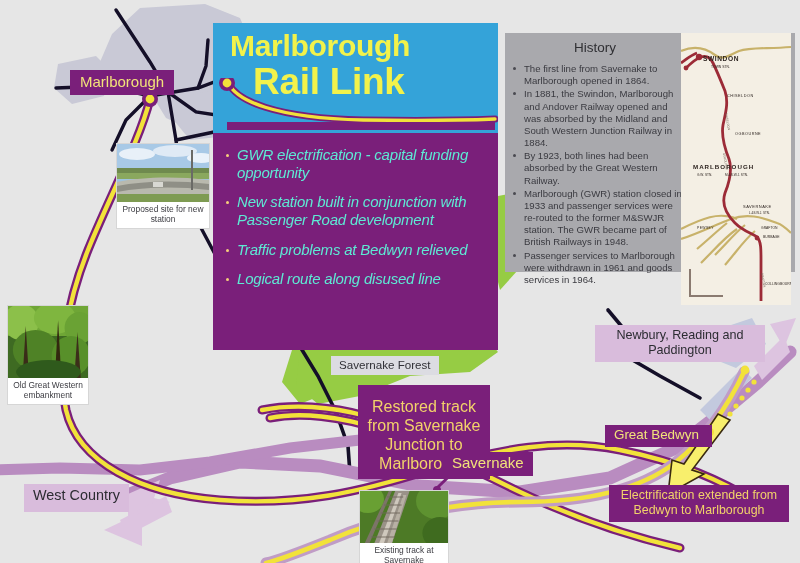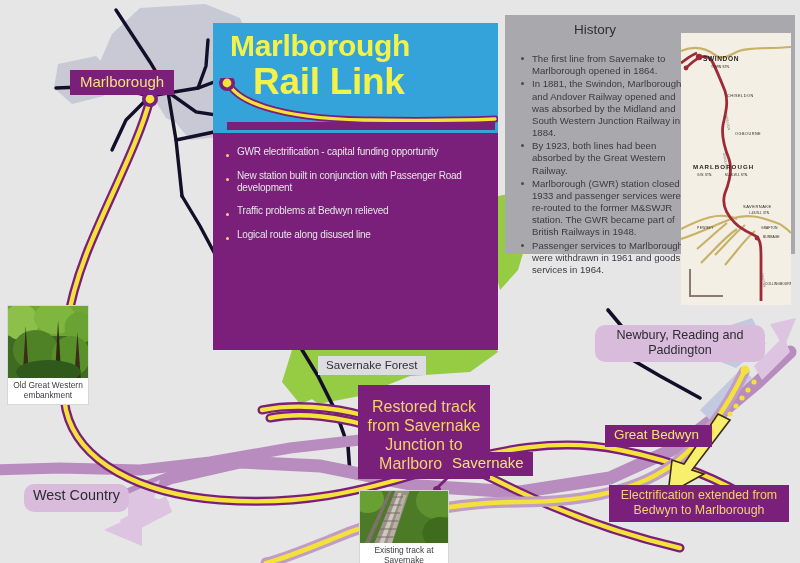--- a/index.html
+++ b/index.html
@@ -59,58 +59,59 @@
     width: 285px; height: 217px;
     background: #7a1f7a;
     box-sizing: border-box;
     padding: 13px 10px 0 11px;
   }
   .bullets-card ul {
     margin: 0; padding: 0;
     list-style: none;
   }
   .bullets-card li {
-    color: #e5e5e5;
-    font-size: 10px;
+    color: #5eead4;
+    font-size: 15px;
     line-height: 1.18;
     margin-bottom: 12px;
     padding-left: 13px;
     position: relative;
     letter-spacing: -0.2px;
+    font-style: italic;
   }
   .bullets-card li:before {
     content: "";
     position: absolute;
     left: 2px; top: 8px;
     width: 3px; height: 3px;
     background: #f6cf7a;
     border-radius: 50%;
   }
 
   
   .history-panel {
     position: absolute;
-    left: 505px; top: 15px;
+    left: 505px; top: 33px;
     width: 290px; height: 239px;
     background: #a9a9ad;
     box-sizing: border-box;
   }
   .history-title {
     position: absolute;
     left: 0; top: 7px;
     width: 180px;
     text-align: center;
     font-size: 13.5px;
     color: #2f2f33;
   }
   .history-list {
     position: absolute;
     left: 4px; top: 30px;
     width: 176px;
-    margin: 8px; padding: 0;
+    margin: 0; padding: 0;
     list-style: none;
   }
   .history-list li {
     color: #3a3a40;
     font-size: 9.6px;
     line-height: 1.27;
     margin-bottom: 1px;
     padding-left: 15px;
     position: relative;
   }
@@ -166,25 +167,25 @@
     background: #7a1f7a;
     color: #f2e27a;
   }
   .lbl-plum {
     background: #7a1f7a;
     color: #f2d26a;
   }
   .lbl-grey {
     background: #dcdce2;
     color: #303036;
+    margin-left: 13px;
   }
   .lbl-lilac {
     background: #d9bcdc;
     color: #2c2c32;
-    border-radius: 10px;
   }
 
   #lbl-marlborough {
     left: 70px; top: 70px;
     padding: 3px 10px 4px 10px;
     font-size: 15px;
     font-weight: normal;
   }
   #lbl-savernake-forest {
     left: 318px; top: 356px;
@@ -442,20 +443,37 @@
         <text x="80" y="240" transform="rotate(80 80 240)">GRAFTON</text>
       </g>
 
       <g>
         <rect x="8" y="236" width="2" height="28" fill="#8a7a70"></rect>
         <rect x="8" y="262" width="34" height="2" fill="#8a7a70"></rect>
       </g>
     </svg>
   </div>
 
+  <div class="photo" id="photo-station">
+    <svg class="img" viewBox="0 0 92 58" preserveAspectRatio="none">
+      <rect width="92" height="58" fill="#9ec3e0"></rect>
+      <rect y="0" width="92" height="26" fill="#a8c9e6"></rect>
+      <ellipse cx="20" cy="10" rx="18" ry="6" fill="#e8f0f8"></ellipse>
+      <ellipse cx="58" cy="7" rx="22" ry="6" fill="#dfeaf5"></ellipse>
+      <ellipse cx="84" cy="14" rx="14" ry="5" fill="#eaf2fa"></ellipse>
+      <rect y="24" width="92" height="7" fill="#6f8a4e"></rect>
+      <rect y="29" width="92" height="6" fill="#8aa85e"></rect>
+      <path d="M0 38 C24 33 58 32 92 36 L92 58 L0 58 Z" fill="#b9b9ae"></path>
+      <path d="M0 42 C26 37 58 36 92 40 L92 46 C58 42 26 43 0 48 Z" fill="#8f8f86"></path>
+      <rect y="50" width="92" height="8" fill="#7e9b52"></rect>
+      <rect x="74" y="6" width="2" height="40" fill="#6a6a66"></rect>
+      <rect x="36" y="38" width="10" height="5" fill="#d8d8d2"></rect>
+    </svg>
+    <div class="cap">Proposed site for new station</div>
+  </div>
 
   <div class="photo" id="photo-embank">
     <svg class="img" viewBox="0 0 99 72" preserveAspectRatio="none">
       <rect width="99" height="72" fill="#3e6a22"></rect>
       <rect width="99" height="30" fill="#6fa636"></rect>
       <ellipse cx="16" cy="16" rx="22" ry="18" fill="#8cc04a"></ellipse>
       <ellipse cx="58" cy="12" rx="26" ry="16" fill="#7fb63f"></ellipse>
       <ellipse cx="88" cy="22" rx="18" ry="16" fill="#6aa234"></ellipse>
       <ellipse cx="34" cy="44" rx="28" ry="20" fill="#4f8226"></ellipse>
       <ellipse cx="78" cy="50" rx="24" ry="20" fill="#58902a"></ellipse>

